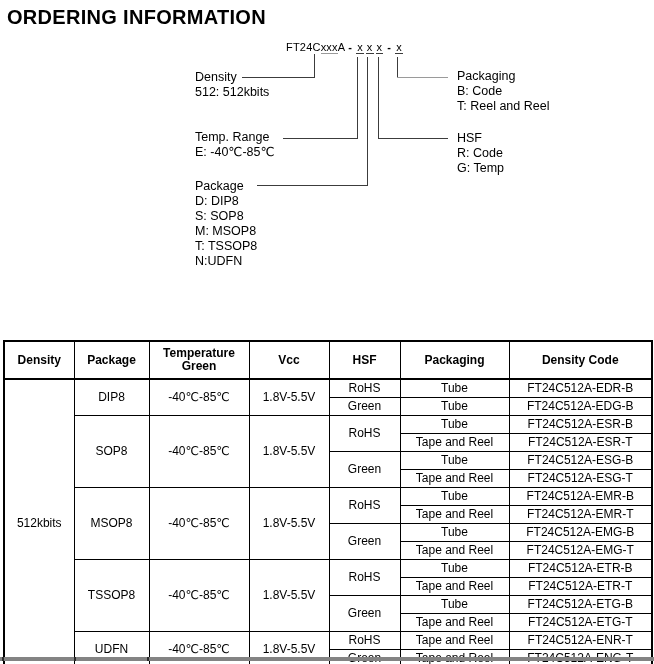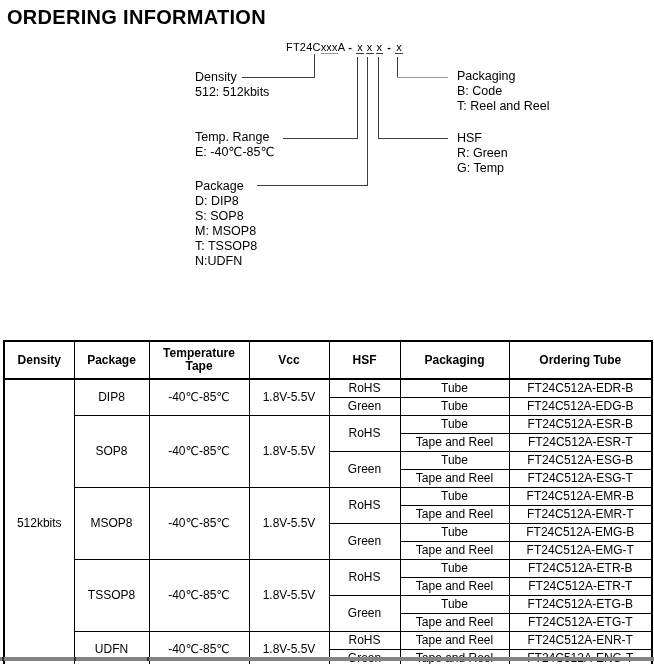--- a/index.html
+++ b/index.html
@@ -78,43 +78,43 @@
   </div>
 
   <div class="callout" style="left:457px;top:69px;">
     <div>Packaging</div>
     <div>B: Code</div>
     <div>T: Reel and Reel</div>
   </div>
 
   <div class="callout" style="left:457px;top:131px;">
     <div>HSF</div>
-    <div>R: Green</div>
+    <div>R: Code</div>
     <div>G: Temp</div>
   </div>
 
   <table class="order">
     <colgroup>
       <col style="width:70px">
         <col style="width:75px">
         <col style="width:100px">
         <col style="width:80px">
         <col style="width:71px">
         <col style="width:109px">
         <col style="width:143px">
     </colgroup>
     <thead>
       <tr>
         <th>Density</th>
         <th>Package</th>
-        <th>Temperature Tape</th>
+        <th>Temperature Green</th>
         <th>Vcc</th>
         <th>HSF</th>
         <th>Packaging</th>
-        <th>Ordering Tube</th>
+        <th>Density Code</th>
       </tr>
     </thead>
     <tbody>
       <tr>
         <td rowspan="16">512kbits</td>
         <td rowspan="2">DIP8</td>
         <td rowspan="2">-40℃-85℃</td>
         <td rowspan="2">1.8V-5.5V</td>
         <td>RoHS</td>
         <td>Tube</td>

